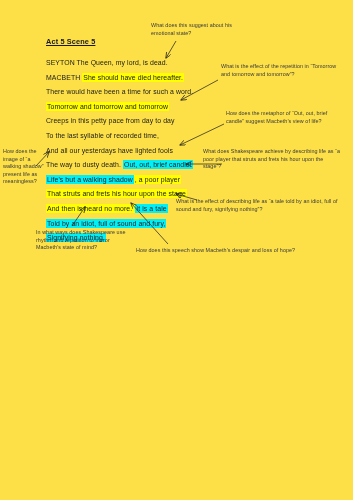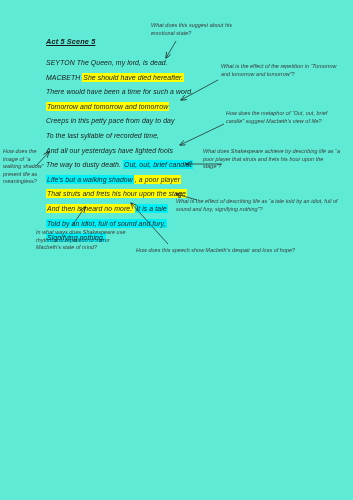--- a/index.html
+++ b/index.html
@@ -13,22 +13,21 @@
     height: 500px;
     position: relative;
     overflow: hidden;
     font-family: "Liberation Sans", sans-serif;
     color: #1a1a1a;
     -webkit-font-smoothing: antialiased;
   }
   #page {
     position: absolute;
     inset: 0;
-    background: #5eead4;
-    font-style: italic;
+    background: #fde047;
   }
   .abs { position: absolute; }
 
   
   #scene-heading {
     left: 46px;
     top: 37px;
     font-size: 7.3px;
     font-weight: bold;
     text-decoration: underline;

